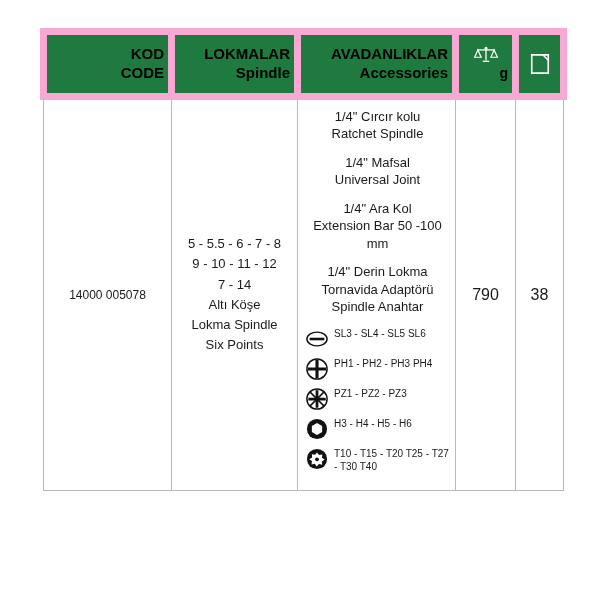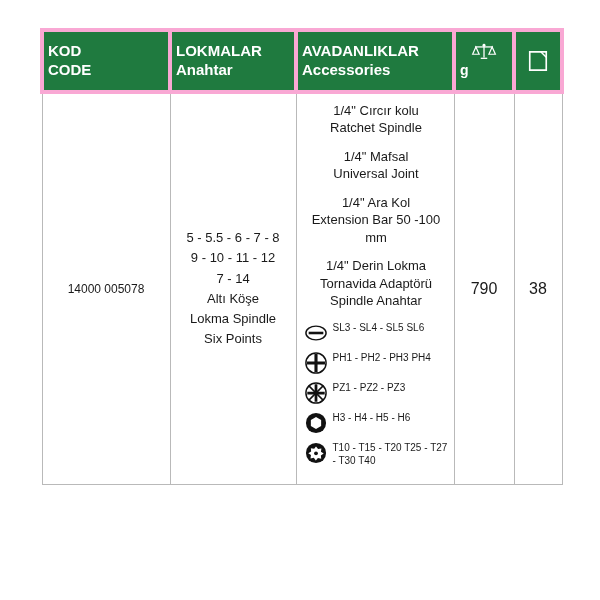--- a/index.html
+++ b/index.html
@@ -21,28 +21,28 @@
     box-sizing: border-box;
     padding: 28px 40px 20px 40px;
   }
   table.spec {
     width: 520px;
     border-collapse: collapse;
     table-layout: fixed;
   }
   thead th {
     background: #1f7a3f;
-    color: #ffffff;
+    color: #000000;
     font-weight: bold;
     font-size: 15px;
     line-height: 1.25;
-    text-align: left;
+    text-align: right;
     vertical-align: middle;
     padding: 10px 4px;
-    border: 4px solid #f9a8d4;
+    border: 7px solid #f9a8d4;
     height: 56px;
     box-sizing: border-box;
   }
   thead th.col-code   { width: 128px; }
   thead th.col-sock   { width: 126px; }
   thead th.col-acc    { width: 158px; }
   thead th.col-weight { width: 60px; }
   thead th.col-count  { width: 48px; }
 
   .hdr-line { display: block; }
@@ -123,21 +123,21 @@
 <div class="page">
   <table class="spec">
     <thead>
       <tr>
         <th class="col-code">
           <span class="hdr-line">KOD</span>
           <span class="hdr-line sub">CODE</span>
         </th>
         <th class="col-sock">
           <span class="hdr-line">LOKMALAR</span>
-          <span class="hdr-line sub">Anahtar</span>
+          <span class="hdr-line sub">Spindle</span>
         </th>
         <th class="col-acc">
           <span class="hdr-line">AVADANLIKLAR</span>
           <span class="hdr-line sub">Accessories</span>
         </th>
         <th class="col-weight">
           <svg class="scale-icon" viewBox="0 0 32 22">
             <path d="M16 3 L16 19" stroke="#ffffff" stroke-width="1.6" fill="none"></path>
             <path d="M5 6 L27 6" stroke="#ffffff" stroke-width="1.6" fill="none"></path>
             <circle cx="16" cy="4" r="1.8" fill="#ffffff"></circle>

